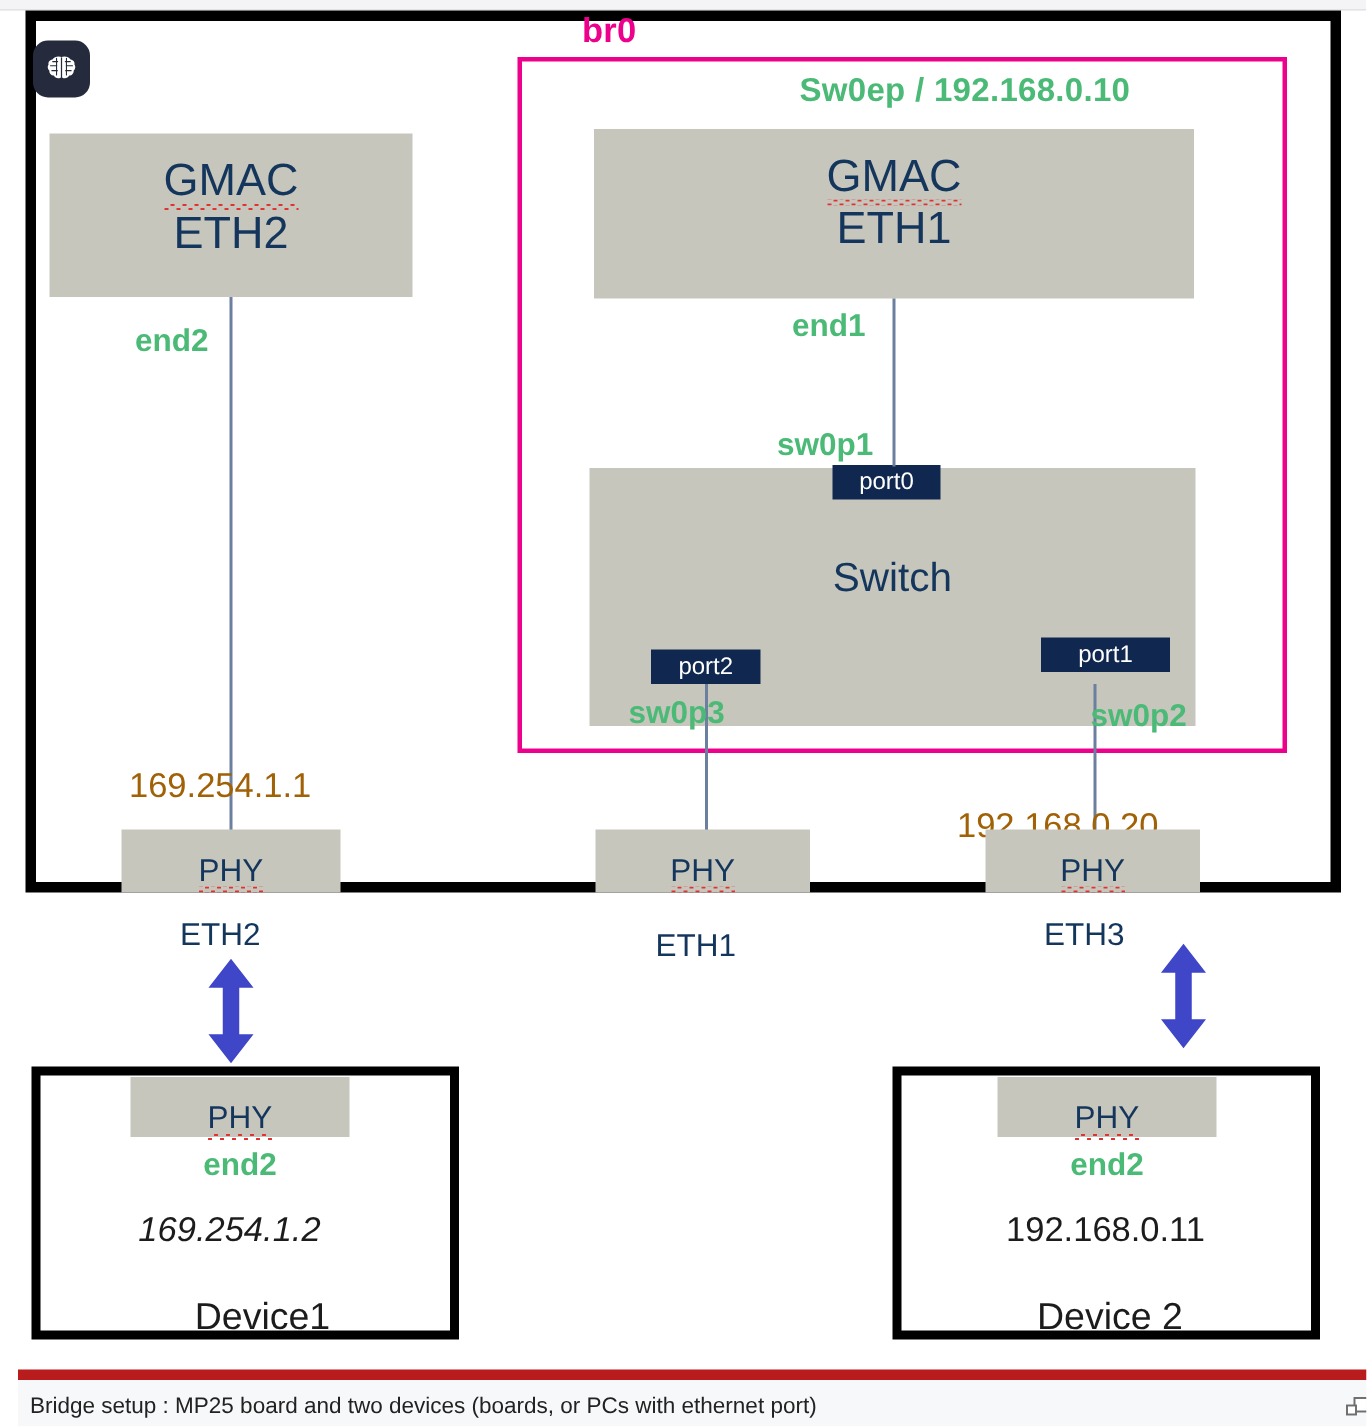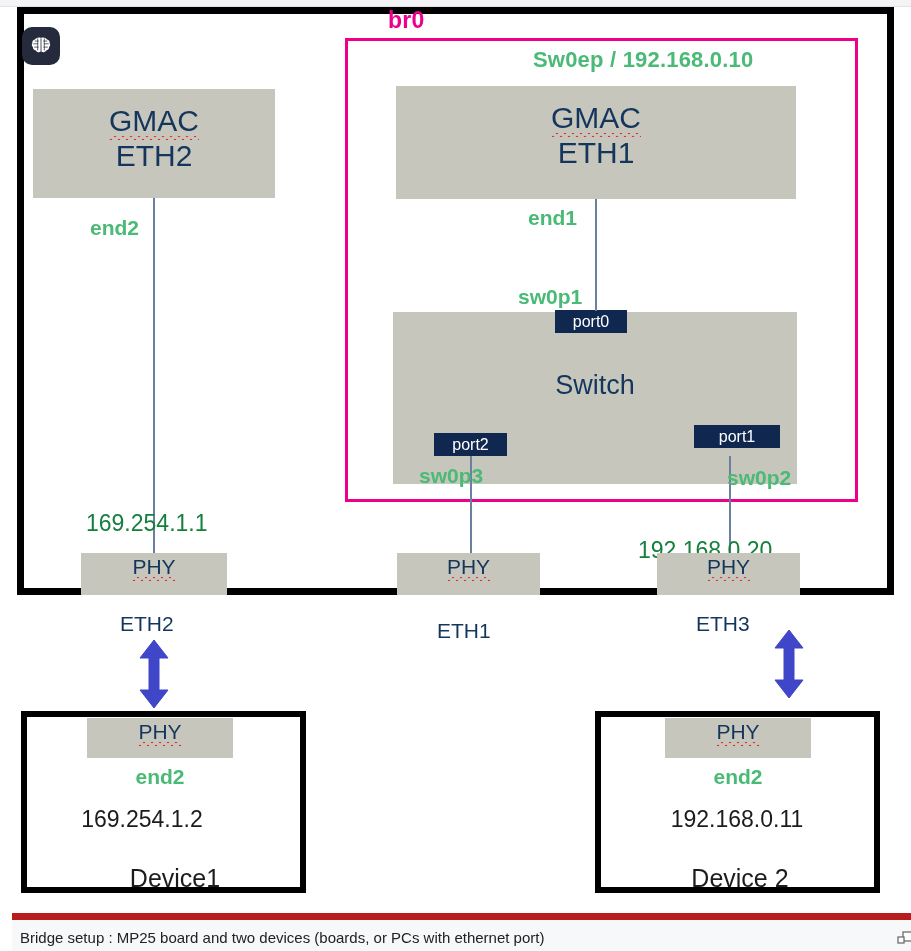--- a/index.html
+++ b/index.html
@@ -114,21 +114,21 @@
   }
 
   
   .phy {
     position: absolute;
     background: #c7c6bd;
     color: #14365c;
     font-size: 21px;
     text-align: center;
     box-sizing: border-box;
-    padding-top: 2px;
+    padding-top: 16px;
   }
   .phy-a { left: 81px;  top: 553px; width: 146px; height: 42px; }
   .phy-b { left: 397px; top: 553px; width: 143px; height: 42px; }
   .phy-c { left: 657px; top: 553px; width: 143px; height: 42px; }
   .phy-d1 { left: 87px;  top: 718px; width: 146px; height: 40px; }
   .phy-d2 { left: 665px; top: 718px; width: 146px; height: 40px; }
 
   
   .port {
     position: absolute;
@@ -166,21 +166,21 @@
   .if-end2 { left: 90px;  top: 216px; }
   .if-end1 { left: 528px; top: 206px; }
   .if-sw0p1{ left: 518px; top: 285px; }
   .if-sw0p3{ left: 383px; top: 464px; margin-left: 36px; }
   .if-sw0p2{ left: 727px; top: 466px; }
 
   
   .ip {
     position: absolute;
     font-size: 23px;
-    color: #15803d;
+    color: #a16207;
     white-space: nowrap;
   }
   .ip-a { left: 86px;  top: 510px; }
   .ip-b { left: 638px; top: 508px; margin-top: 29px; }
 
   
   .ethcap {
     position: absolute;
     font-size: 21px;
     color: #14365c;
@@ -219,21 +219,21 @@
   .dev2-if { left: 648px; top: 765px; }
 
   .dev-ip {
     position: absolute;
     font-size: 23px;
     color: #1c1c1c;
     text-align: center;
     width: 230px;
     white-space: nowrap;
   }
-  .dev1-ip { left: 27px;  top: 806px; }
+  .dev1-ip { left: 38px;  top: 806px; font-style: italic; }
   .dev2-ip { left: 622px; top: 806px; }
 
   .dev-name {
     position: absolute;
     font-size: 25px;
     color: #1c1c1c;
     text-align: center;
     width: 230px;
     white-space: nowrap;
   }

